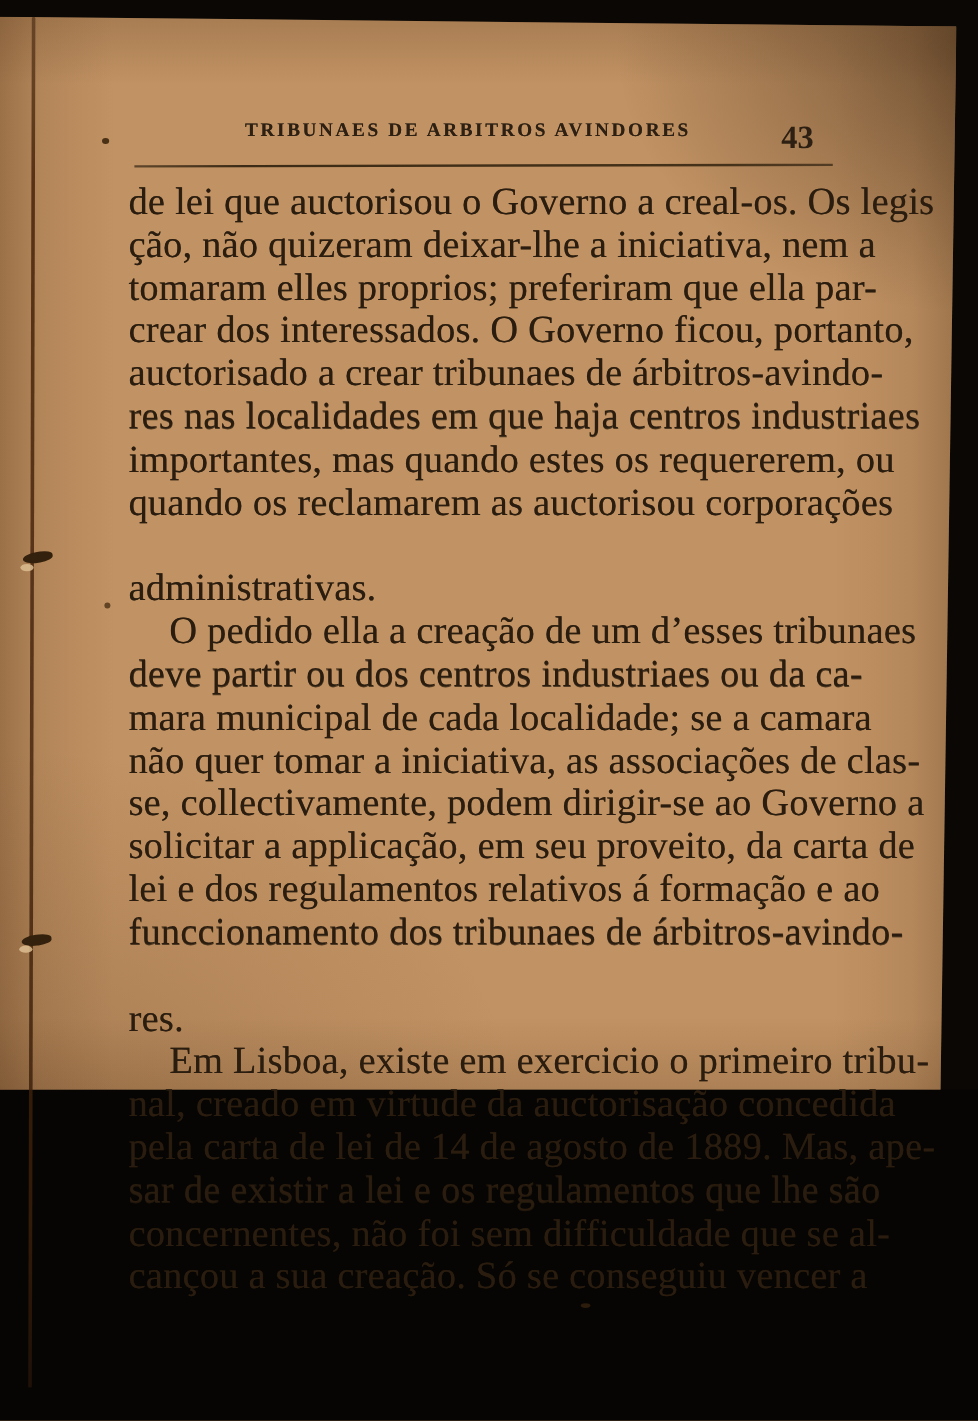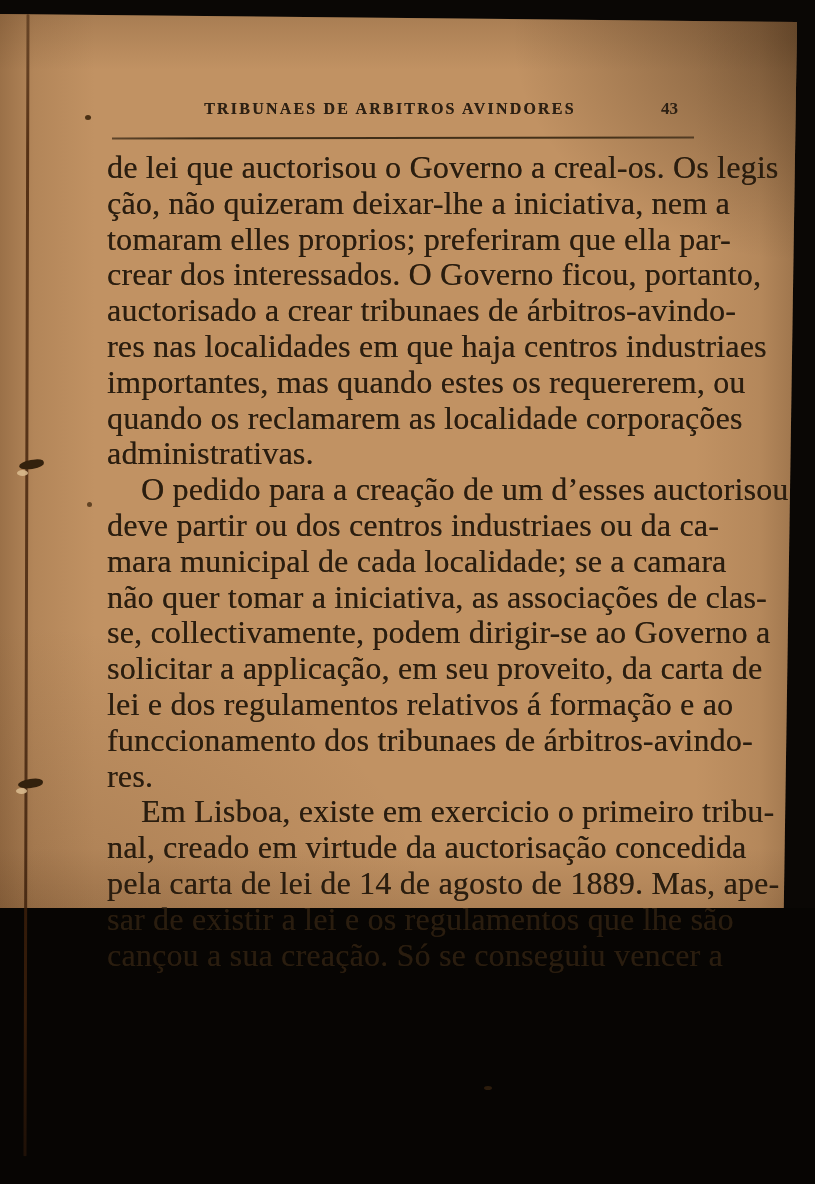--- a/index.html
+++ b/index.html
@@ -64,21 +64,21 @@
     font-weight: 700;
     letter-spacing: 2.2px;
     color: #2d2013;
     text-shadow: 0 0 0.5px rgba(45,32,19,0.7);
     white-space: nowrap;
   }
   .page-number {
     position: absolute;
     left: 630px; top: 99px; width: 48px;
     text-align: right;
-    font-size: 17px;
+    font-size: 27px;
     font-weight: 700;
     color: #2d2013;
   }
   .header-rule {
     position: absolute;
     left: 112px; top: 137px;
     width: 582px; height: 2px;
     background: linear-gradient(90deg, rgba(62,44,24,0.75), #3c2b16 15%, #46321a 85%, rgba(62,44,24,0.8));
     transform: rotate(-0.12deg);
   }
@@ -94,21 +94,21 @@
     letter-spacing: 0.2px;
   }
   .body-text .line {
     height: 35.8px;
     line-height: 35.8px;
     white-space: nowrap;
     text-align: justify;
     text-align-last: justify;
   }
   .body-text .line.indent { text-indent: 34px; }
-  .body-text .line.no-just { text-align-last: left; }
+  .body-text .line.no-just { text-align-last: left; margin-top: 36px; }
 </style>
 </head>
 <body>
 
 <div class="scan-frame">
 
   <div class="paper">
 
     <div class="gutter-line"></div>
     <div class="stitch" style="left:19px; top:460px; transform:rotate(-9deg);"></div>
@@ -125,32 +125,33 @@
     <div class="header-rule"></div>
 
     <div class="body-text">
         <div class="line">de lei que auctorisou o Governo a creal-os. Os legis</div>
         <div class="line">ção, não quizeram deixar-lhe a iniciativa, nem a</div>
         <div class="line">tomaram elles proprios; preferiram que ella par-</div>
         <div class="line">crear dos interessados. O Governo ficou, portanto,</div>
         <div class="line">auctorisado a crear tribunaes de árbitros-avindo-</div>
         <div class="line">res nas localidades em que haja centros industriaes</div>
         <div class="line">importantes, mas quando estes os requererem, ou</div>
-        <div class="line">quando os reclamarem as localidade corporações</div>
+        <div class="line">quando os reclamarem as auctorisou corporações</div>
         <div class="line no-just">administrativas.</div>
-        <div class="line indent">O pedido para a creação de um d’esses auctorisou</div>
+        <div class="line indent">O pedido ella a creação de um d’esses tribunaes</div>
         <div class="line">deve partir ou dos centros industriaes ou da ca-</div>
         <div class="line">mara municipal de cada localidade; se a camara</div>
         <div class="line">não quer tomar a iniciativa, as associações de clas-</div>
         <div class="line">se, collectivamente, podem dirigir-se ao Governo a</div>
         <div class="line">solicitar a applicação, em seu proveito, da carta de</div>
         <div class="line">lei e dos regulamentos relativos á formação e ao</div>
         <div class="line">funccionamento dos tribunaes de árbitros-avindo-</div>
         <div class="line no-just">res.</div>
         <div class="line indent">Em Lisboa, existe em exercicio o primeiro tribu-</div>
         <div class="line">nal, creado em virtude da auctorisação concedida</div>
         <div class="line">pela carta de lei de 14 de agosto de 1889. Mas, ape-</div>
         <div class="line">sar de existir a lei e os regulamentos que lhe são</div>
+        <div class="line">concernentes, não foi sem difficuldade que se al-</div>
         <div class="line">cançou a sua creação. Só se conseguiu vencer a</div>
       </div>
 
   </div>
 </div>
 
 </body></html>

